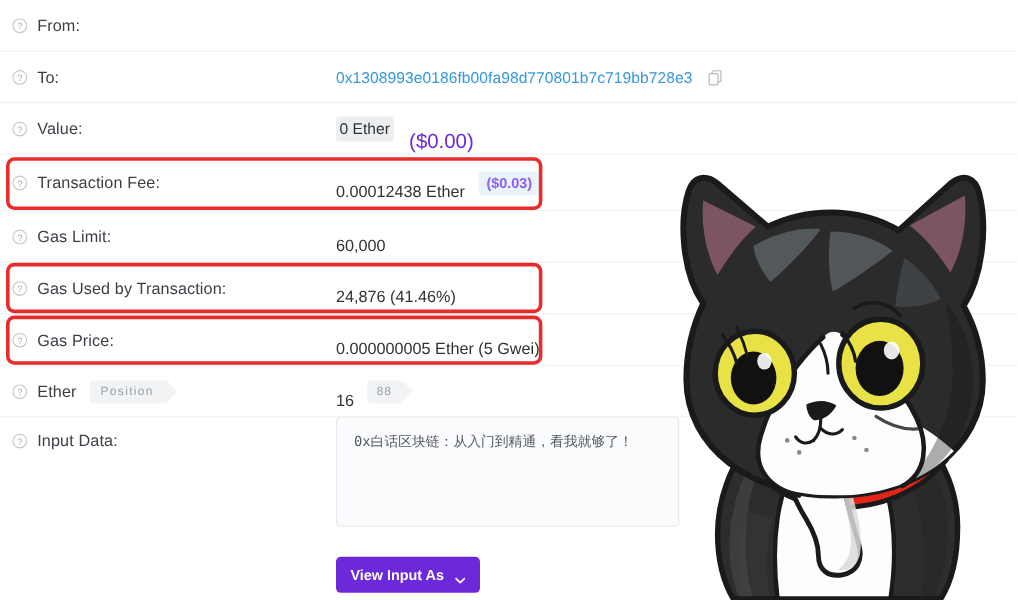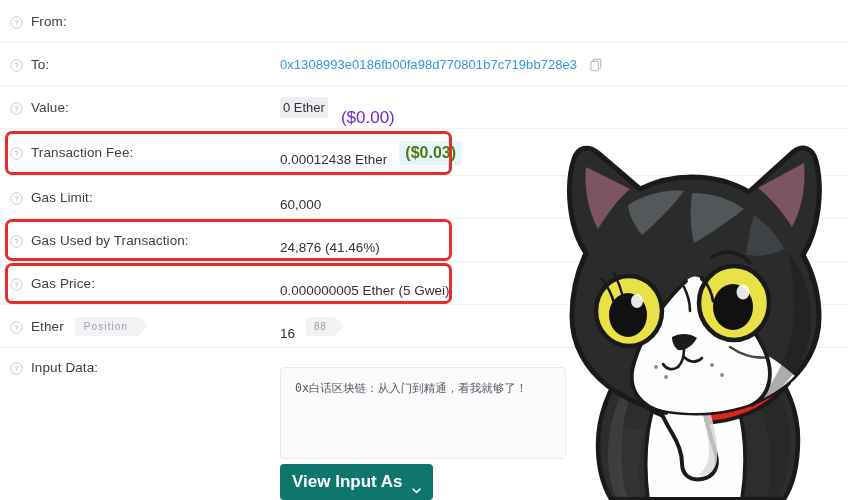--- a/index.html
+++ b/index.html
@@ -42,22 +42,22 @@
   }
 
   .val-text{font-size:13.5px;color:#2f3337;white-space:nowrap;margin-top:14px;}
 
   .pill-grey{
     display:inline-block;background:#eceef0;color:#2f3337;
     font-size:13px;padding:3px 3px;border-radius:3px;white-space:nowrap;
   }
   .usd-plain{font-size:17px;color:#6d28d9;margin-left:13px;white-space:nowrap;margin-top:20px;}
   .usd-blue{
-    display:inline-block;background:#e8f4fb;color:#4d7c0f;
-    font-size:16px;font-weight:bold;padding:3px 6px;border-radius:3px;
+    display:inline-block;background:#e8f4fb;color:#8b5cf6;
+    font-size:12px;font-weight:bold;padding:3px 6px;border-radius:3px;
     margin-left:12px;white-space:nowrap;
   }
 
   
   .hl{
     position:absolute;border:3px solid #e82c2c;border-radius:7px;
     box-sizing:border-box;pointer-events:none;
   }
 
   
@@ -72,33 +72,33 @@
     content:"";position:absolute;left:100%;top:0;
     width:0;height:0;
     border-top:9.5px solid transparent;
     border-bottom:9.5px solid transparent;
     border-left:9px solid #f2f3f5;
   }
   .ribbon.small{font-size:10px;letter-spacing:.6px;padding:0 9px 0 8px;}
 
   
   .input-box{
-    position:absolute;left:280px;top:367px;width:286px;height:92px;
+    position:absolute;left:280px;top:347px;width:286px;height:92px;
     background:#fafbfc;border:1px solid #e7e9ec;border-radius:4px;
     box-sizing:border-box;padding:12px 14px;overflow:hidden;
   }
   .input-text{
     font-family:"DejaVu Sans Mono","Liberation Mono",monospace;
     font-size:11.5px;color:#55595e;line-height:1.5;white-space:nowrap;
   }
   .view-btn{
     position:absolute;left:280px;top:464px;
     display:flex;align-items:center;gap:9px;
-    background:#0f766e;color:#fff;border:none;border-radius:4px;
-    font-size:17px;font-weight:bold;padding:8px 12px;cursor:pointer;
+    background:#6d28d9;color:#fff;border:none;border-radius:4px;
+    font-size:12px;font-weight:bold;padding:8px 12px;cursor:pointer;
     font-family:"Liberation Sans","DejaVu Sans",sans-serif;
   }
   .caret{width:9px;height:6px;display:inline-block;}
 
   
   .cat{position:absolute;left:516px;top:131px;width:332px;height:369px;}
 </style>
 </head>
 <body>
 

